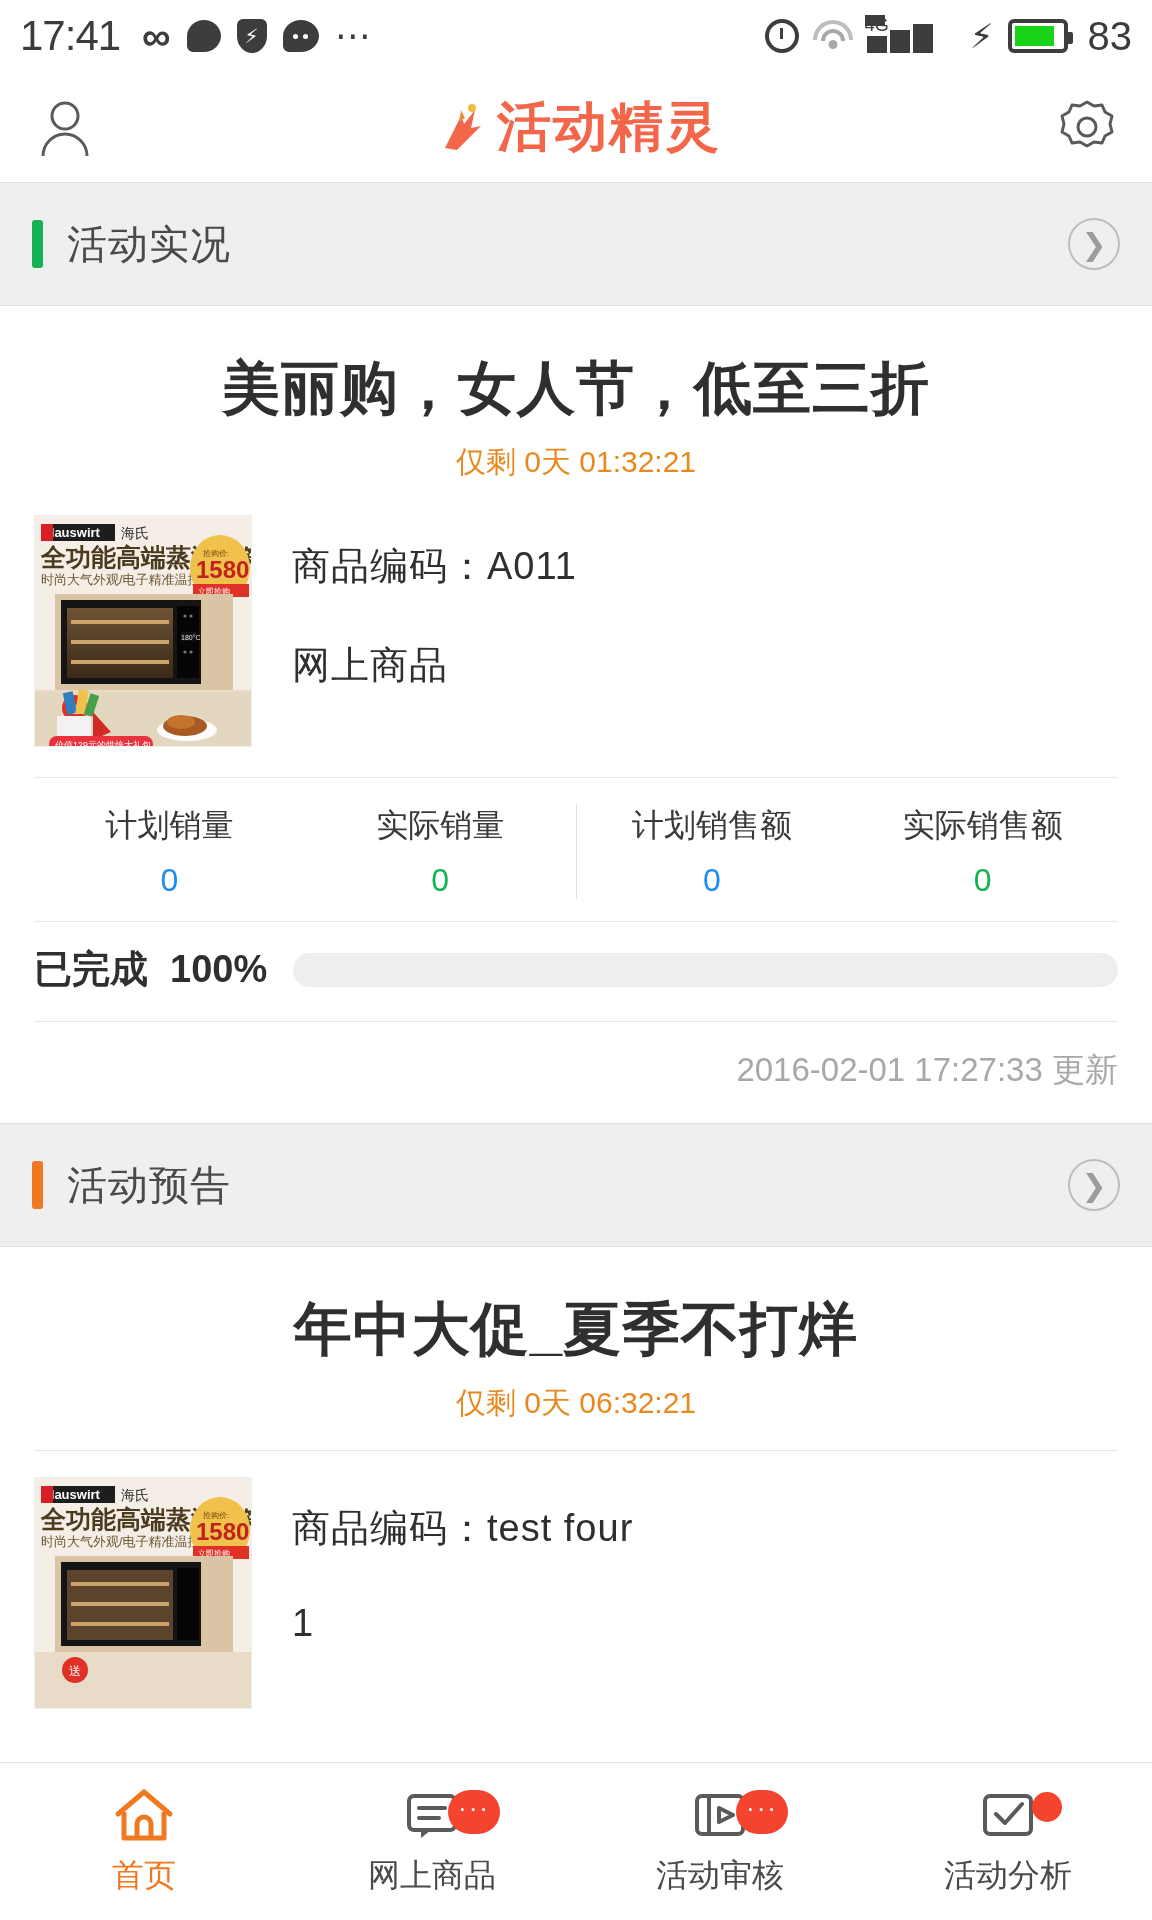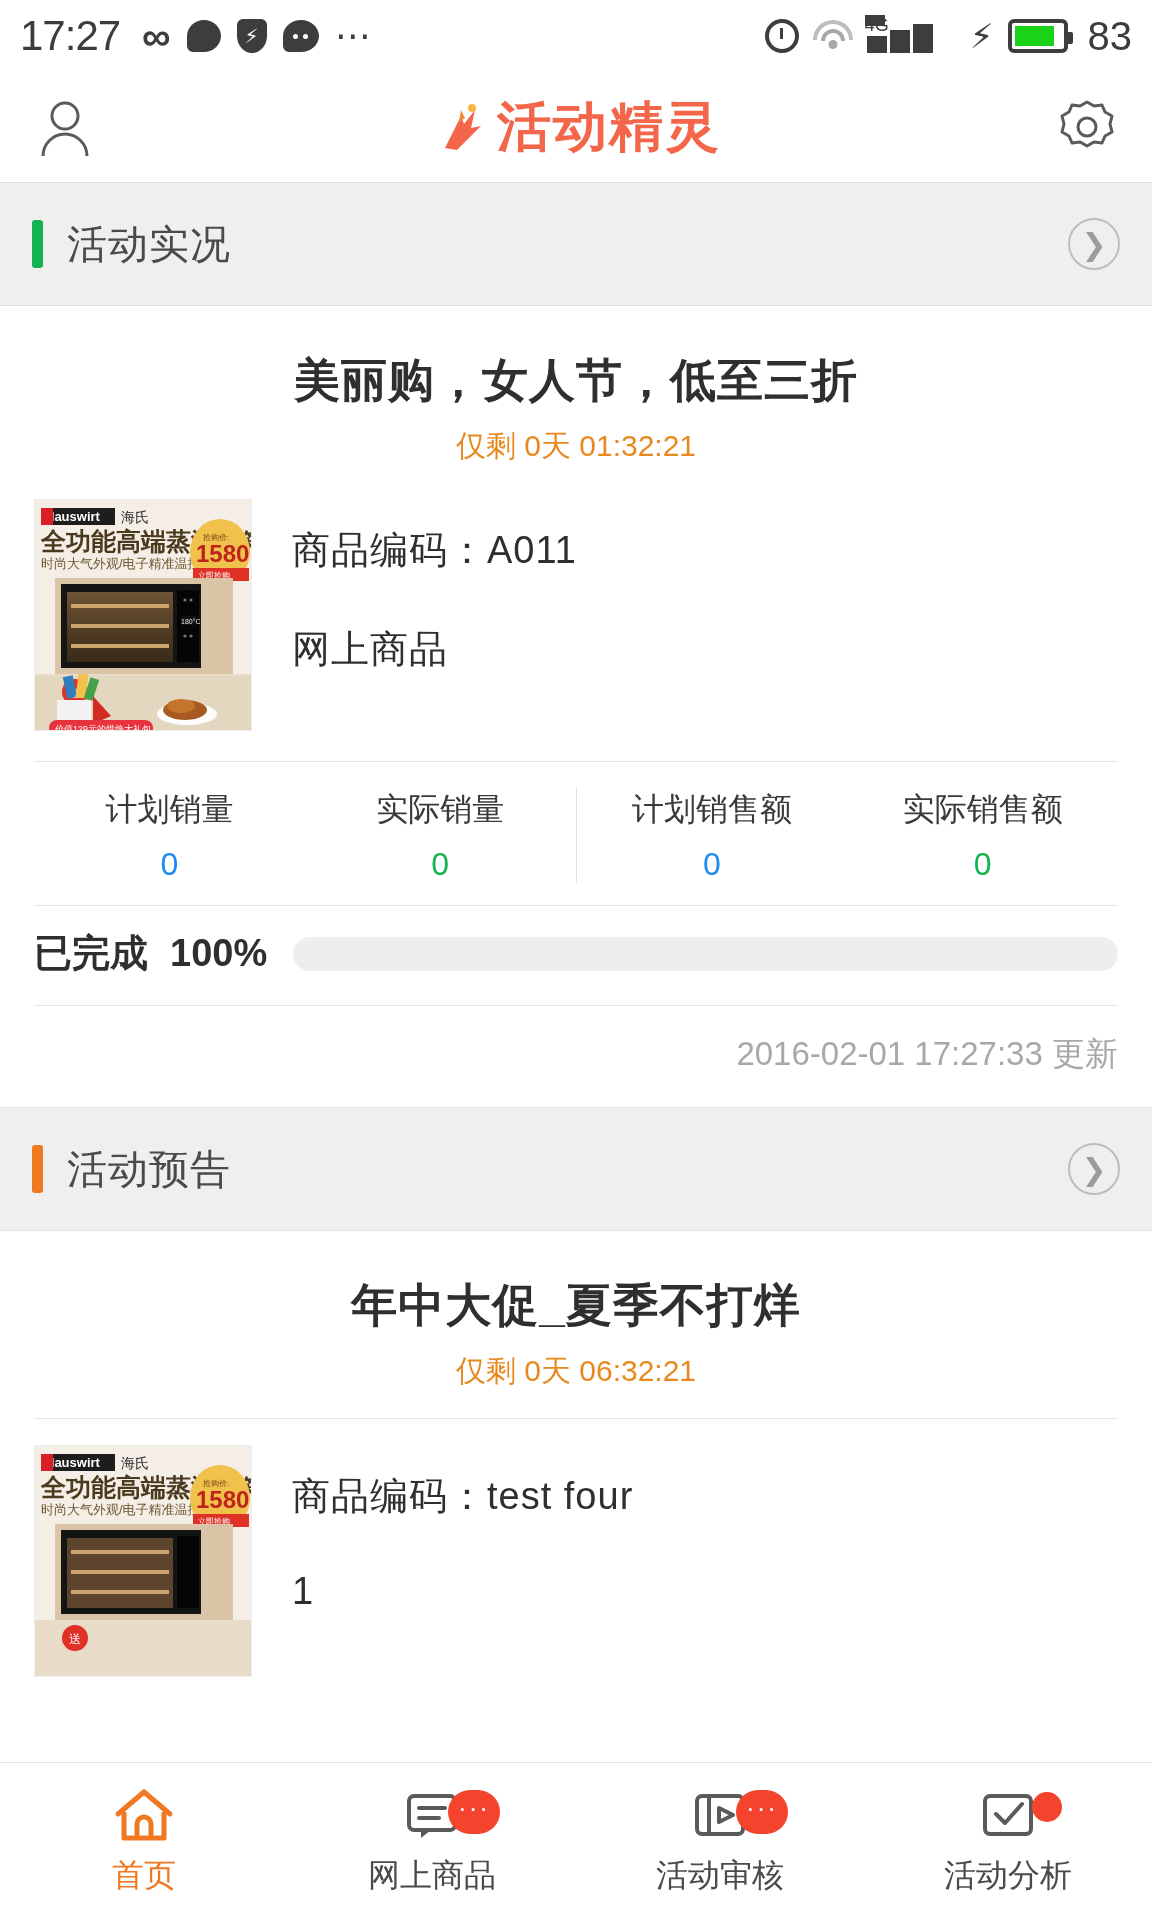--- a/index.html
+++ b/index.html
@@ -110,21 +110,21 @@
   }
   .section-title{ font-size:40px;color:#4a4a4a;letter-spacing:1px; }
   .chev{
     margin-left:auto;width:52px;height:52px;border:2px solid #bdbdbd;border-radius:50%;
     display:flex;align-items:center;justify-content:center;color:#9c9c9c;font-size:30px;
   }
 
   
   .card{ background:#fff;padding:0 0 0 0; }
   .camp-title{
-    text-align:center;font-size:46px;font-weight:700;color:#2f2f2f;
+    text-align:center;font-size:58px;font-weight:700;color:#2f2f2f;
     padding:44px 30px 0;letter-spacing:1px;
   }
   .camp-count{
     text-align:center;font-size:30px;color:#e8891f;padding:14px 0 26px;
   }
   .prod-row{
     display:flex;align-items:flex-start;gap:40px;padding:6px 34px 0;
   }
   .thumb{
     width:218px;height:232px;flex:none;position:relative;overflow:hidden;
@@ -177,21 +177,21 @@
     min-width:52px;height:44px;border-radius:22px;background:#f5442e;
     color:#fff;font-size:26px;display:flex;align-items:center;justify-content:center;
     letter-spacing:2px;line-height:1;padding-bottom:8px;
   }
   .badge.dot{ min-width:30px;height:30px;border-radius:50%;left:calc(50% + 24px);top:6px;padding:0; }
 </style>
 </head>
 <body>
 
 <div class="statusbar">
-  <div class="sb-time">17:27</div>
+  <div class="sb-time">17:41</div>
   <div class="sb-left-icons">
     <span class="icon-infinity">∞</span>
     <span class="blob"></span>
     <span class="shield">
         <i>⚡</i>
       </span>
     <span class="blob-eyes">
         <span></span>
         <span></span>
       </span>

